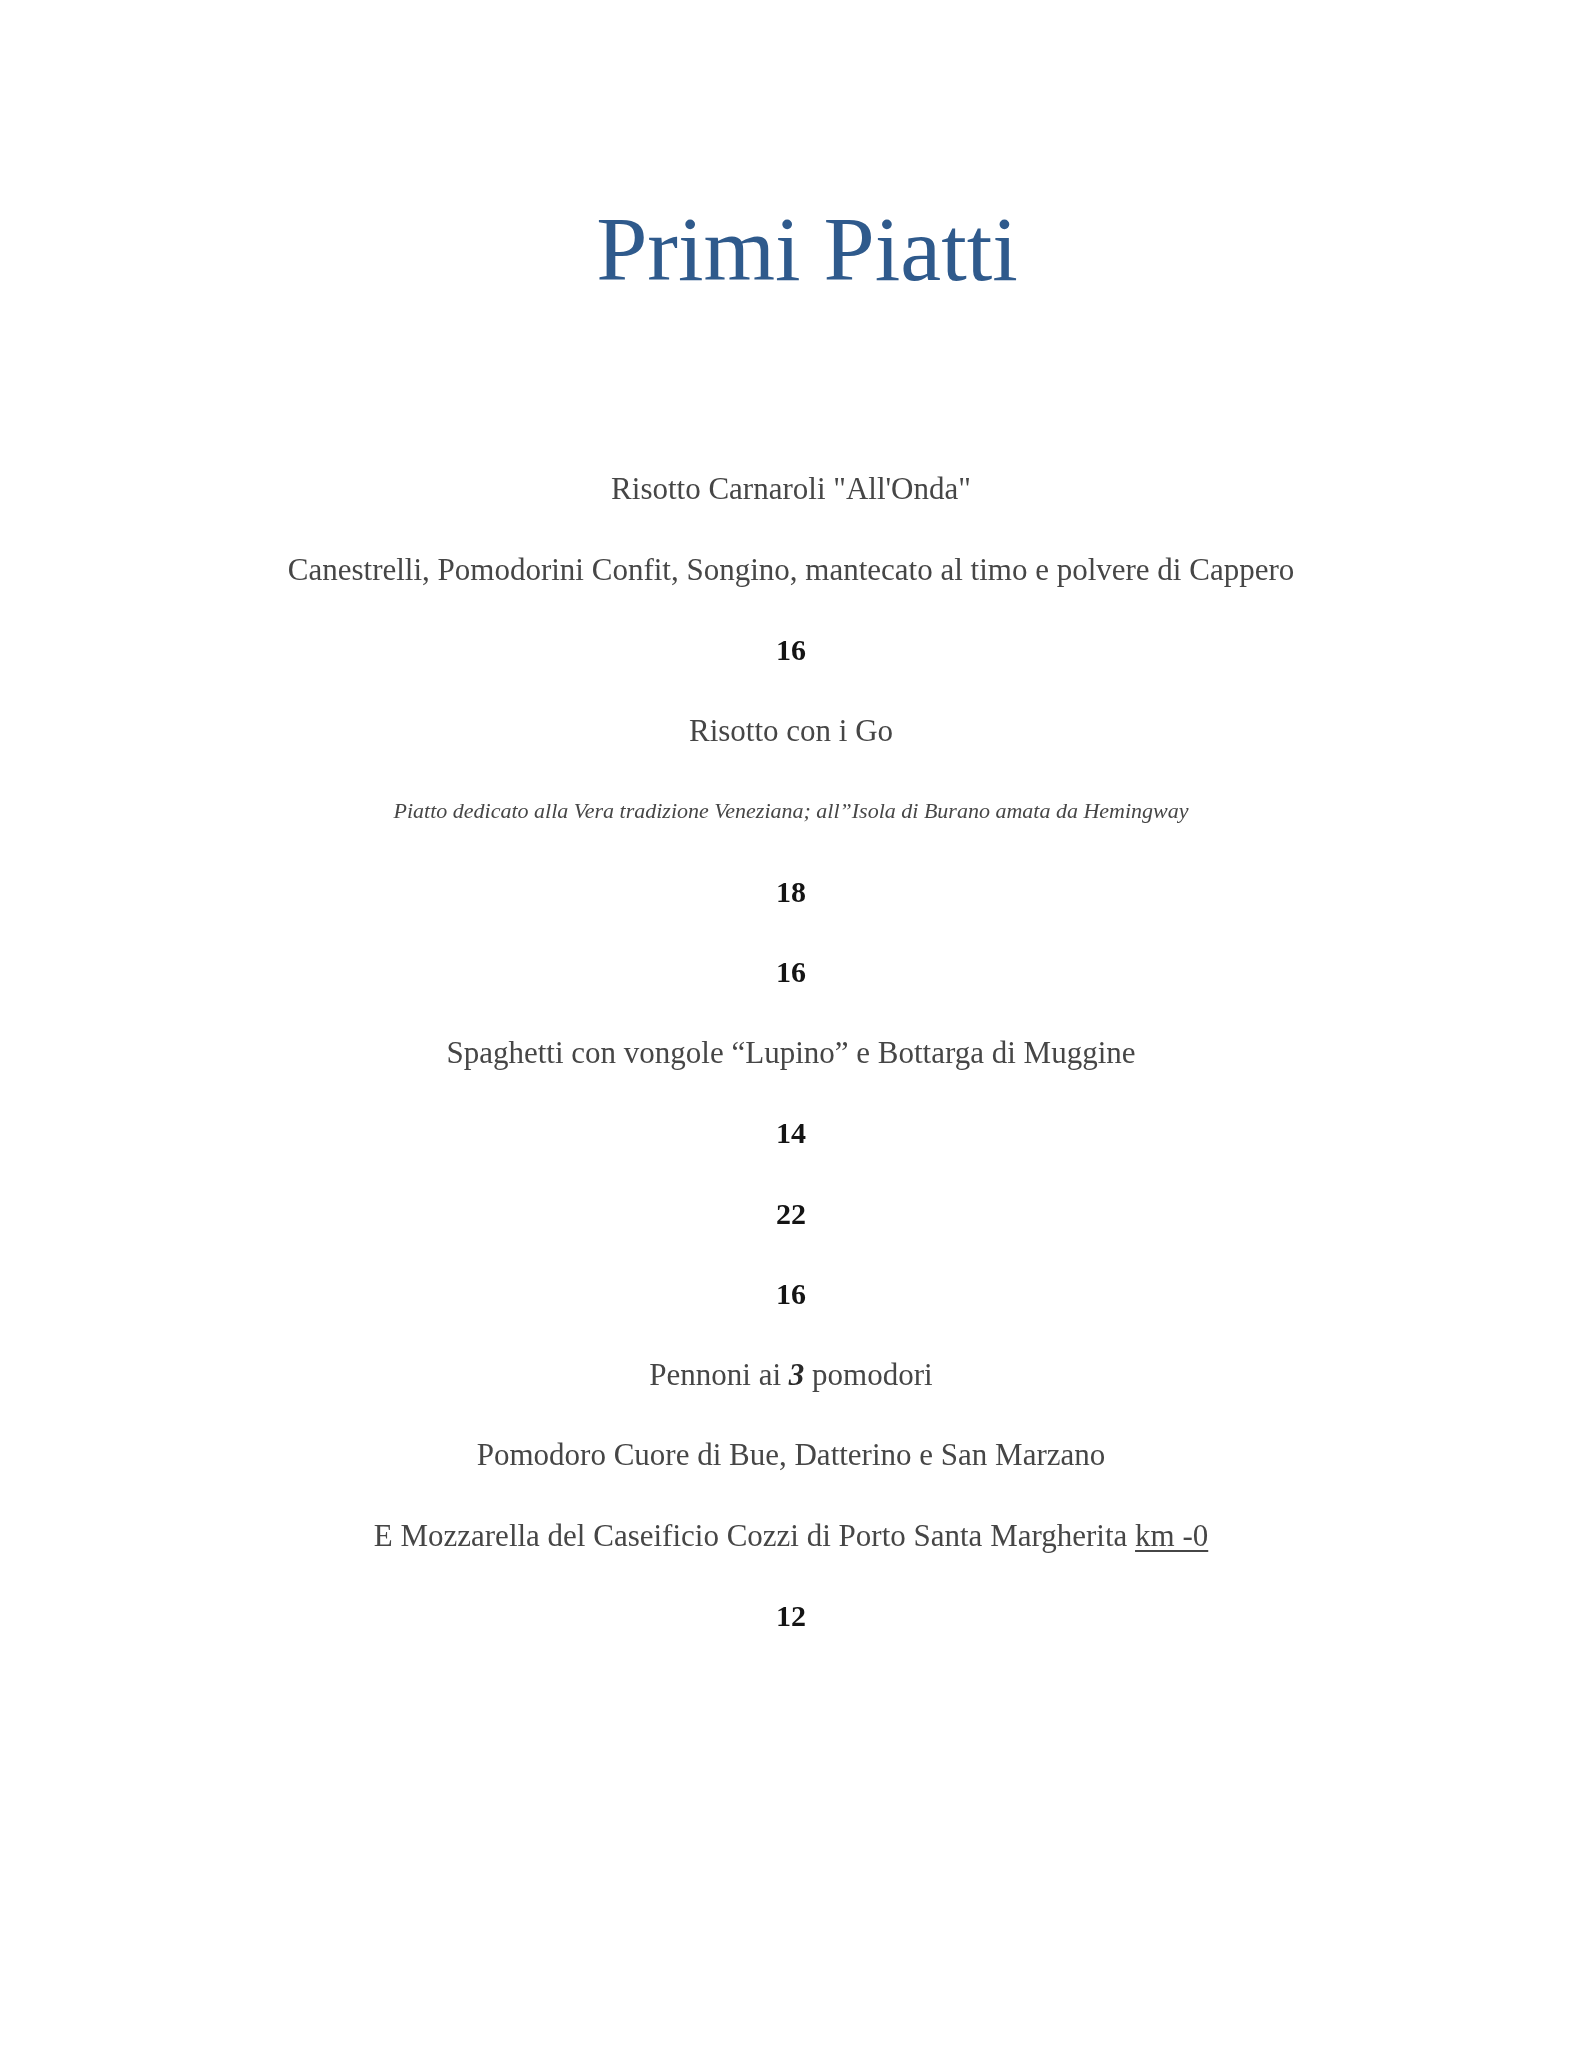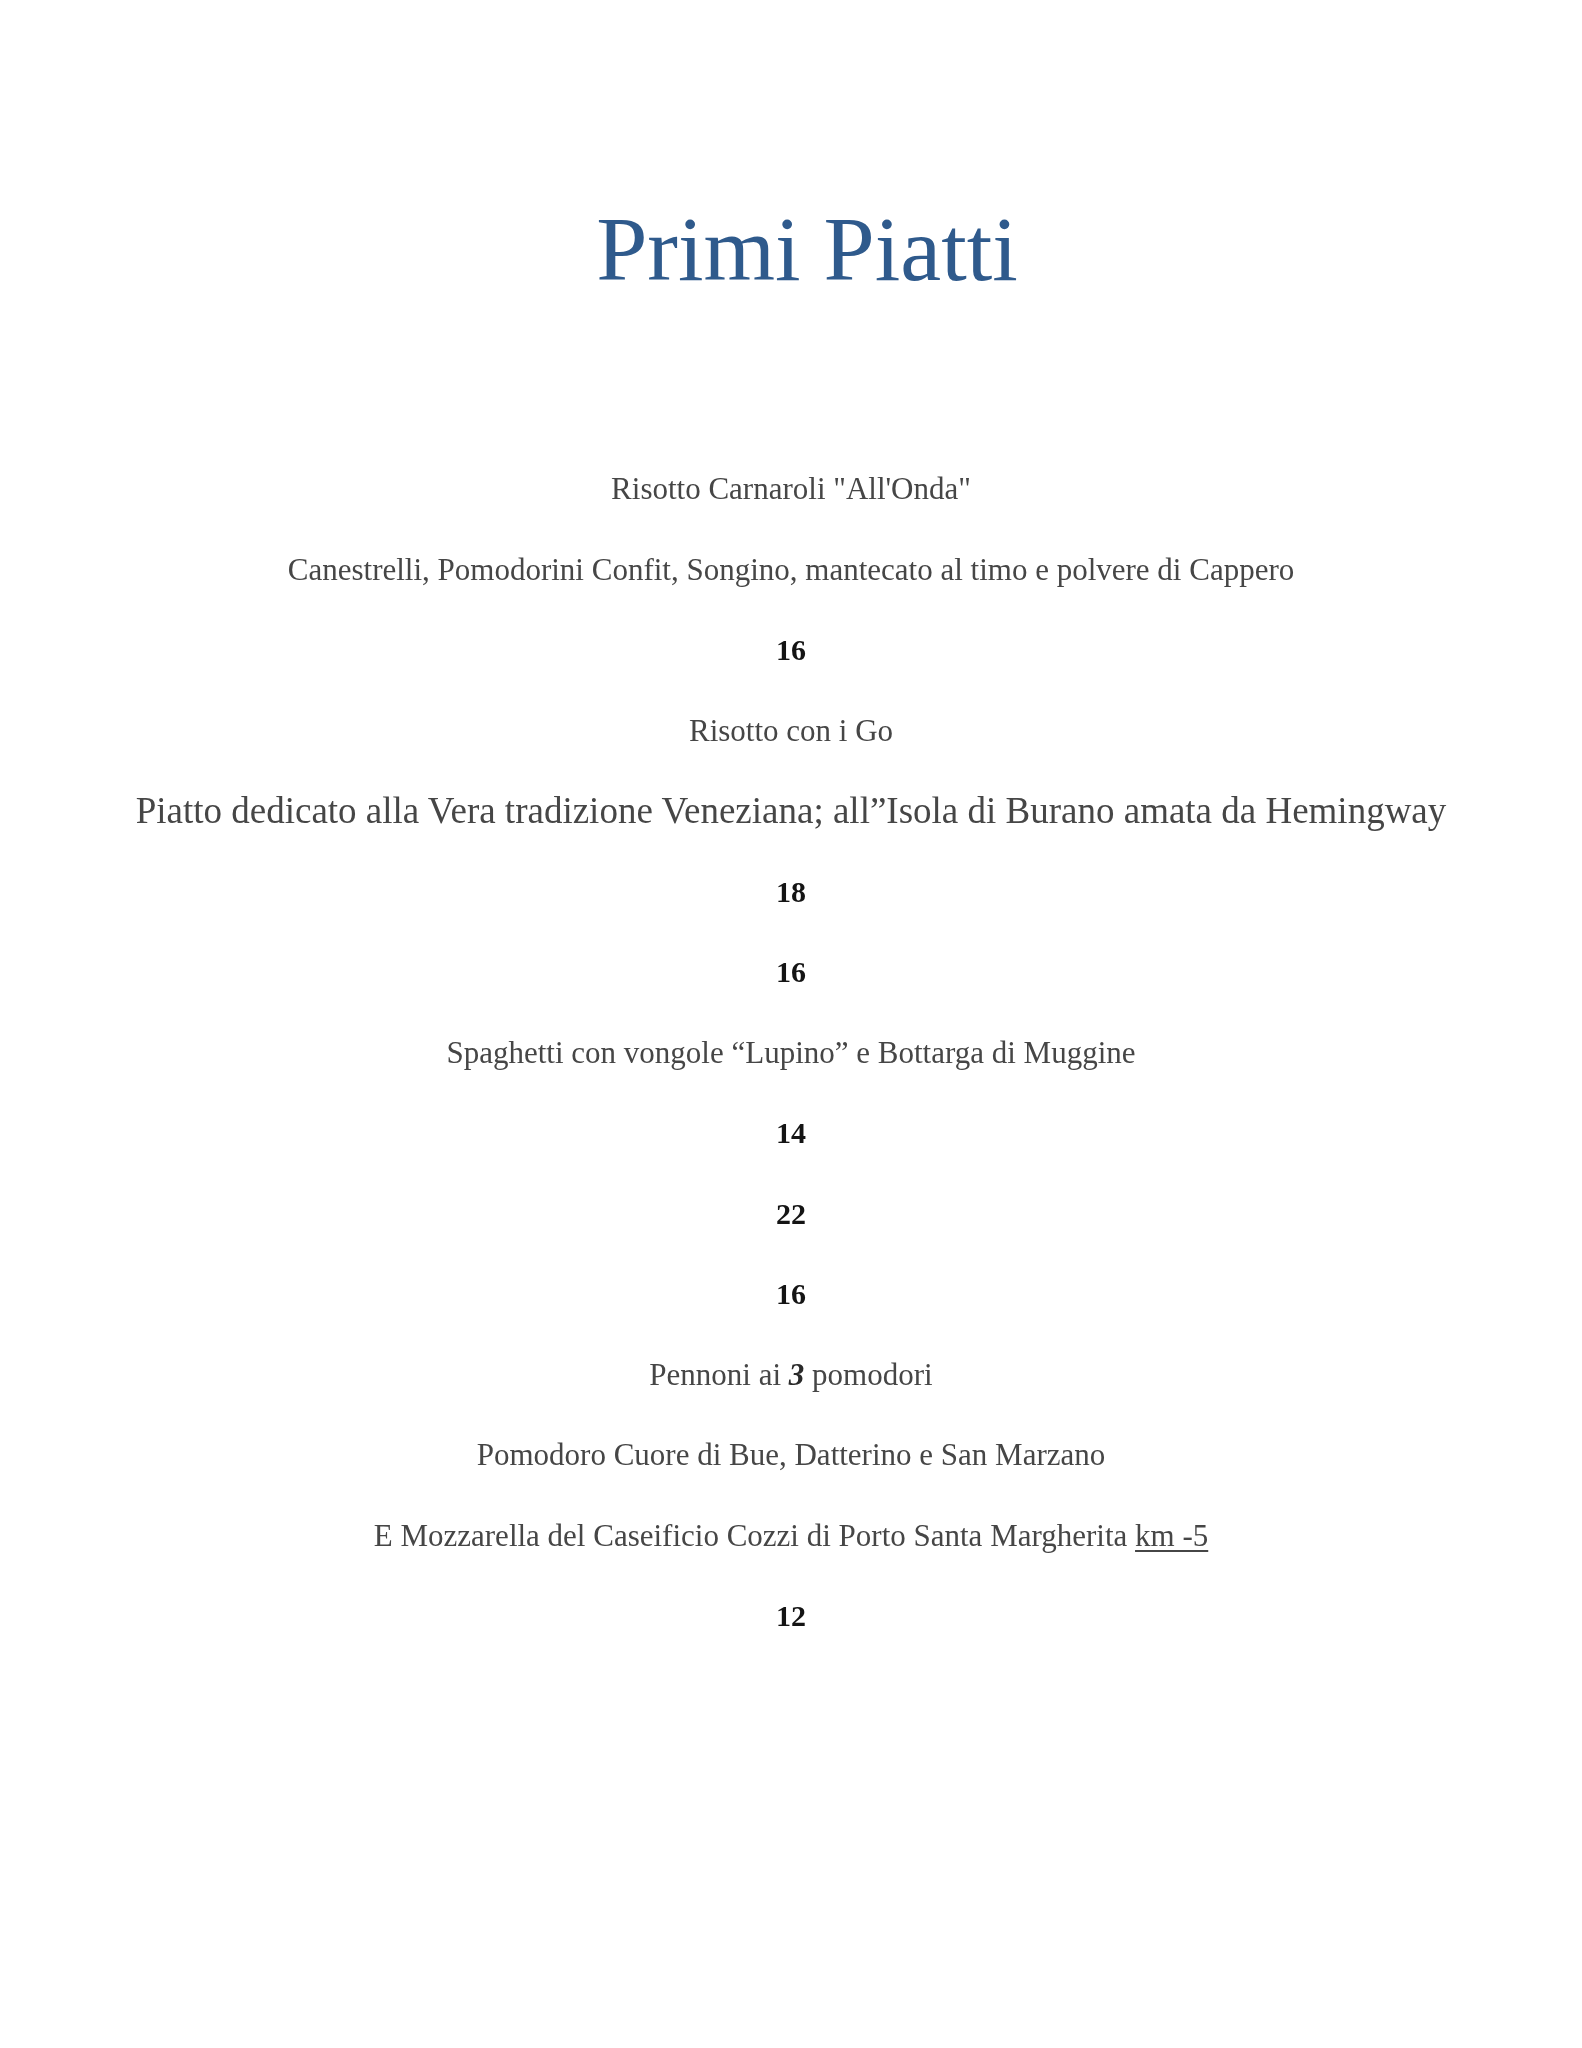--- a/index.html
+++ b/index.html
@@ -41,21 +41,22 @@
       line-height: 80.5px;
       font-size: 31px;
       color: #464646;
       text-align: center;
       white-space: pre;
     }
     .line.dark {
       color: #1c1c1c;
     }
     .line.italic {
-      font-size: 37px;
+      font-style: italic;
+      font-size: 22px;
     }
     .line.price {
       font-weight: bold;
       color: #141414;
       font-size: 30px;
       text-align: center;
     }
     .bold-italic {
       font-weight: bold;
       font-style: italic;
@@ -86,16 +87,16 @@
 
   <div class="line">Spaghetti con vongole “Lupino” e Bottarga di Muggine</div>
   <div class="line price">14</div>
 
   <div class="line price">22</div>
 
   <div class="line price">16</div>
 
   <div class="line"><span>Pennoni ai </span><span class="bold-italic">3</span><span> pomodori</span></div>
   <div class="line">Pomodoro Cuore di Bue, Datterino e San Marzano</div>
-  <div class="line"><span>E Mozzarella del Caseificio Cozzi di Porto Santa Margherita </span><span class="underlined">km -5</span></div>
+  <div class="line"><span>E Mozzarella del Caseificio Cozzi di Porto Santa Margherita </span><span class="underlined">km -0</span></div>
   <div class="line price">12</div>
 
 </div>
 
 </body></html>

